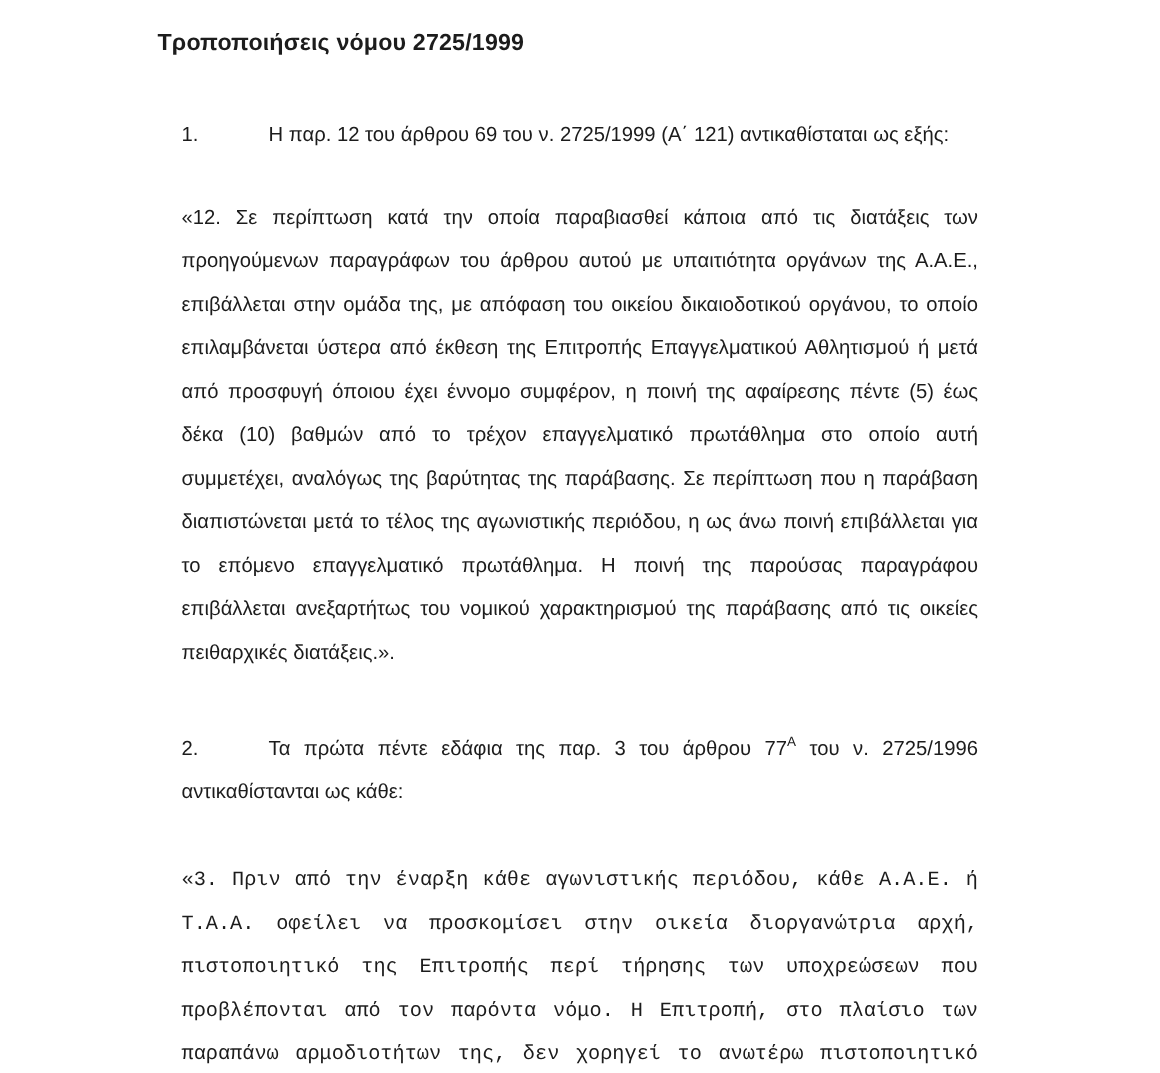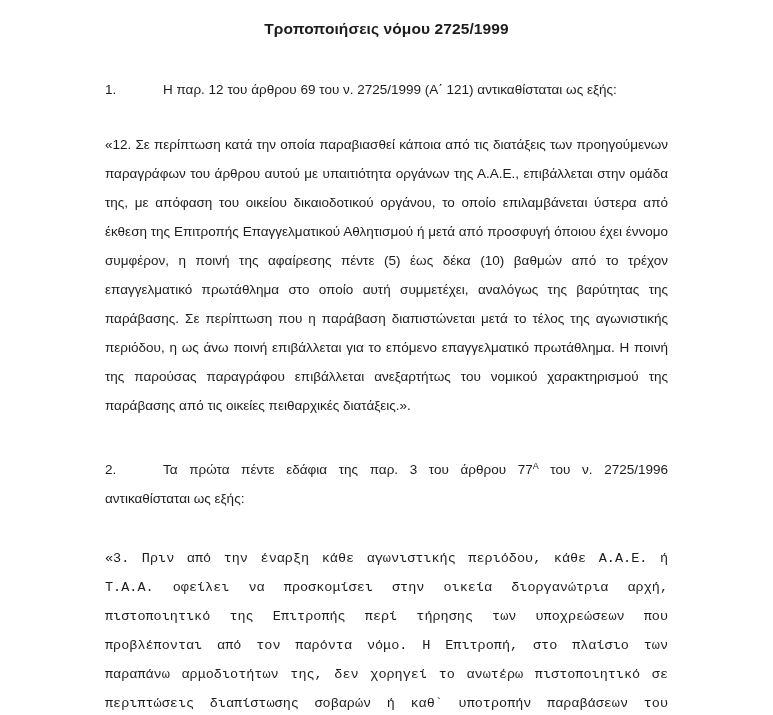--- a/index.html
+++ b/index.html
@@ -13,31 +13,31 @@
     height: 715px;
     margin: 0;
     background: #ffffff;
     box-sizing: border-box;
     padding: 14px 105px 0 105px;
     font-family: "Liberation Sans", sans-serif;
     color: #1c1c1c;
     overflow: hidden;
   }
   .doc-title {
-    text-align: center;
+    text-align: left;
     font-weight: bold;
     font-size: 15.5px;
     line-height: 29px;
     margin: 0;
     letter-spacing: 0.1px;
   }
   .para {
     font-size: 13.5px;
     line-height: 29px;
-    margin: 0;
+    margin: 16px;
   }
   .numbered {
     margin-top: 32px;
   }
   .num {
     display: inline-block;
     width: 58px;
     vertical-align: baseline;
   }
   .intro-line-justified {
@@ -74,18 +74,18 @@
   <p class="para numbered">
     <span class="num">1.</span><span>Η παρ. 12 του άρθρου 69 του ν. 2725/1999 (Α΄ 121) αντικαθίσταται ως εξής:</span>
   </p>
 
   <p class="para quote">«12. Σε περίπτωση κατά την οποία παραβιασθεί κάποια από τις διατάξεις των προηγούμενων παραγράφων του άρθρου αυτού με υπαιτιότητα οργάνων της Α.Α.Ε., επιβάλλεται στην ομάδα της, με απόφαση του οικείου δικαιοδοτικού οργάνου, το οποίο επιλαμβάνεται ύστερα από έκθεση της Επιτροπής Επαγγελματικού Αθλητισμού ή μετά από προσφυγή όποιου έχει έννομο συμφέρον, η ποινή της αφαίρεσης πέντε (5) έως δέκα (10) βαθμών από το τρέχον επαγγελματικό πρωτάθλημα στο οποίο αυτή συμμετέχει, αναλόγως της βαρύτητας της παράβασης.  Σε περίπτωση που η παράβαση διαπιστώνεται μετά το τέλος της αγωνιστικής περιόδου, η ως άνω ποινή επιβάλλεται για το επόμενο επαγγελματικό πρωτάθλημα. Η ποινή της παρούσας παραγράφου επιβάλλεται ανεξαρτήτως του νομικού χαρακτηρισμού της παράβασης από τις οικείες πειθαρχικές διατάξεις.».</p>
 
   <div class="para numbered-2">
     <div class="intro-line-justified">
       <span class="num">2.</span><span>Τα πρώτα πέντε εδάφια της παρ. 3 του άρθρου 77</span><sup class="sup-a">Α</sup><span> του ν. 2725/1996</span>
     </div>
-    <div class="intro-line-plain">αντικαθίσταται ως εξής:</div>
+    <div class="intro-line-plain">αντικαθίστανται ως κάθε:</div>
   </div>
 
   <p class="para quote quote-2">«3. Πριν από την έναρξη κάθε αγωνιστικής περιόδου, κάθε Α.Α.Ε. ή Τ.Α.Α. οφείλει να προσκομίσει στην οικεία διοργανώτρια αρχή, πιστοποιητικό της Επιτροπής περί τήρησης των υποχρεώσεων που προβλέπονται από τον παρόντα νόμο. Η Επιτροπή, στο πλαίσιο των παραπάνω αρμοδιοτήτων της, δεν χορηγεί το ανωτέρω πιστοποιητικό σε περιπτώσεις διαπίστωσης σοβαρών ή καθ` υποτροπήν παραβάσεων του νόμου, για λόγους που αφορούν</p>
 
 </div>
 
 </body></html>

